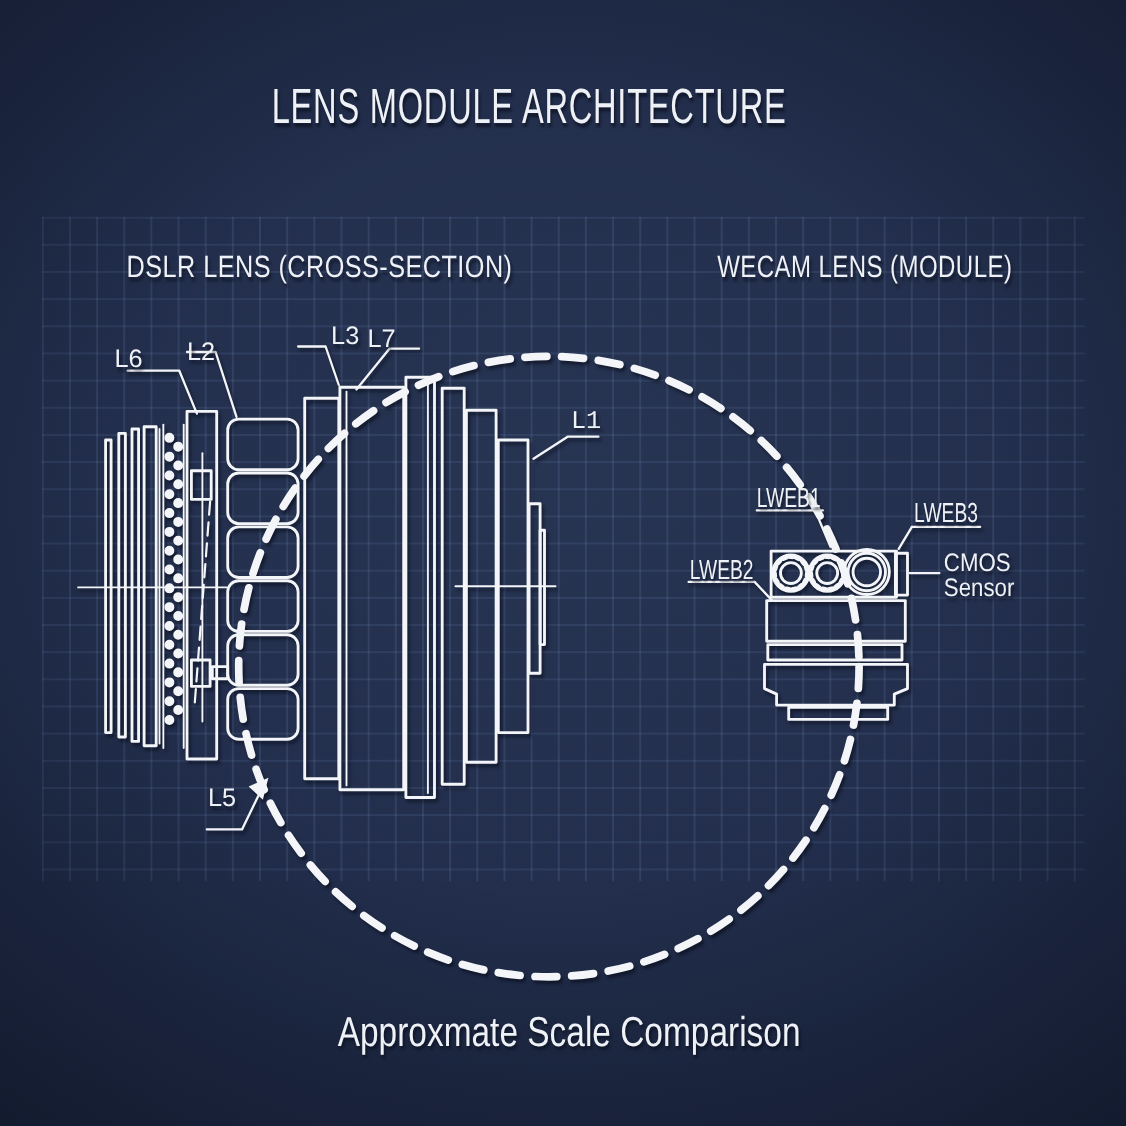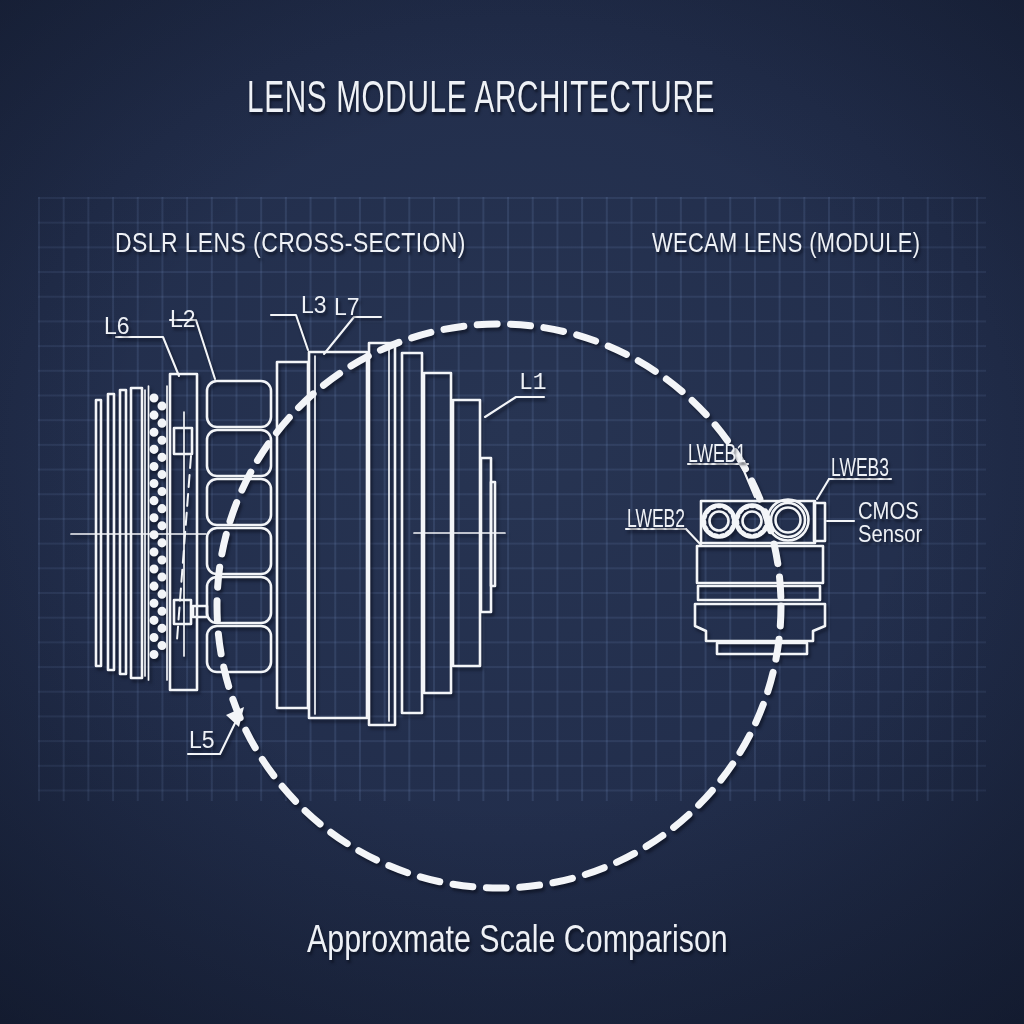--- a/index.html
+++ b/index.html
@@ -157,21 +157,21 @@
 
   <div class="txt heading h-left" style="left:115px;top:229px;">DSLR LENS (CROSS-SECTION)</div>
 
   <div class="txt heading h-right" style="left:652px;top:229px;">WECAM LENS (MODULE)</div>
 
   <div class="txt lbl" style="left:104px;top:315px;">L6</div>
   <div class="txt lbl" style="left:170px;top:308px;">L2</div>
   <div class="txt lbl" style="left:272px;top:294px;margin-left:29px;">L3</div>
   <div class="txt lbl" style="left:334px;top:296px;">L7</div>
   <div class="txt lbl" style="left:519px;top:372px;font-family:Liberation Mono, monospace;">L1</div>
-  <div class="txt lbl" style="left:189px;top:729px;">L5</div>
+  <div class="txt lbl" style="left:189px;top:714px;">L5</div>
 
   <div class="txt lbl-web" style="left:688px;top:441px;">LWEB1</div>
   <div class="txt lbl-web" style="left:627px;top:506px;">LWEB2</div>
   <div class="txt lbl-web" style="left:831px;top:455px;">LWEB3</div>
 
   <div class="txt lbl-cmos" style="left:858px;top:500px;">
     <div>CMOS</div>
     <div>Sensor</div>
   </div>
 

